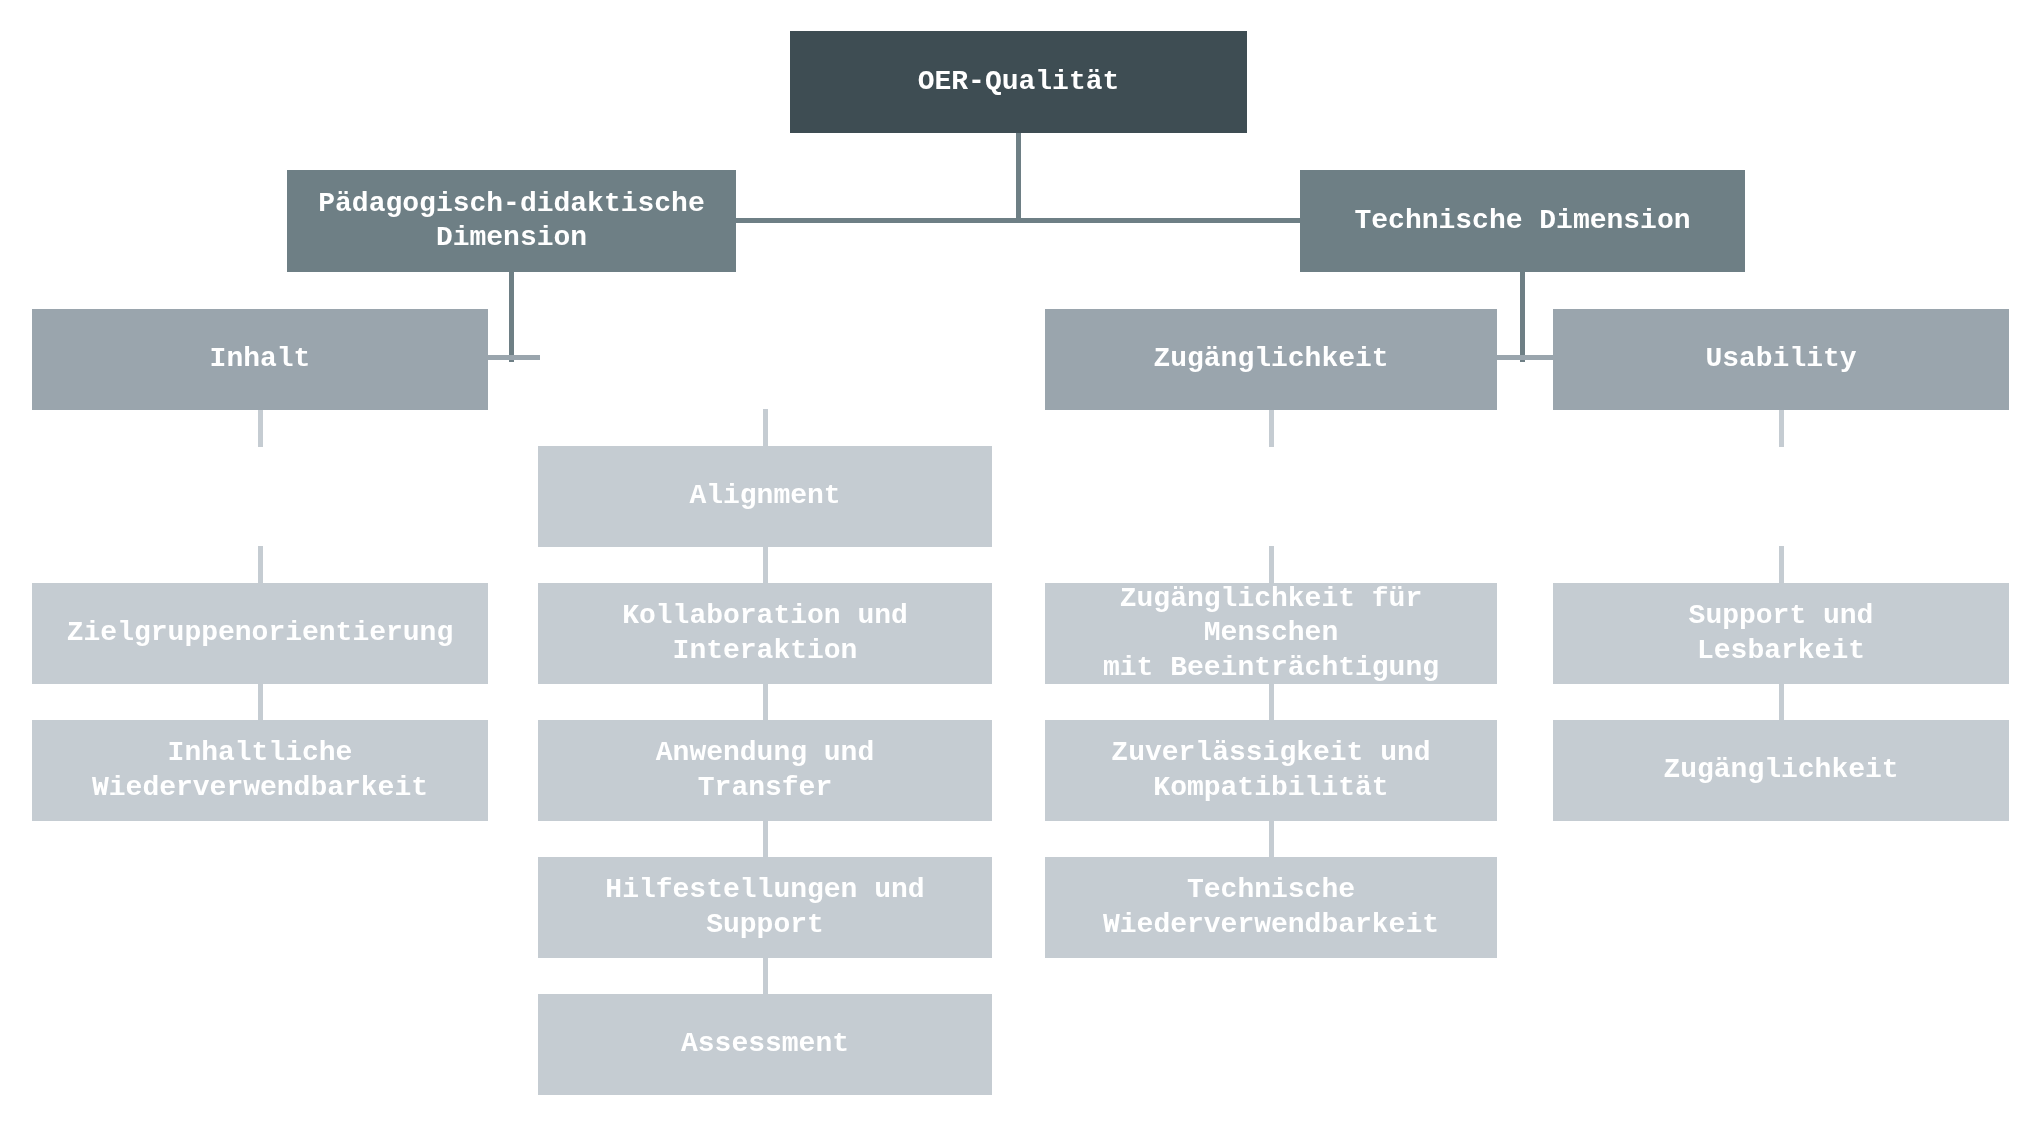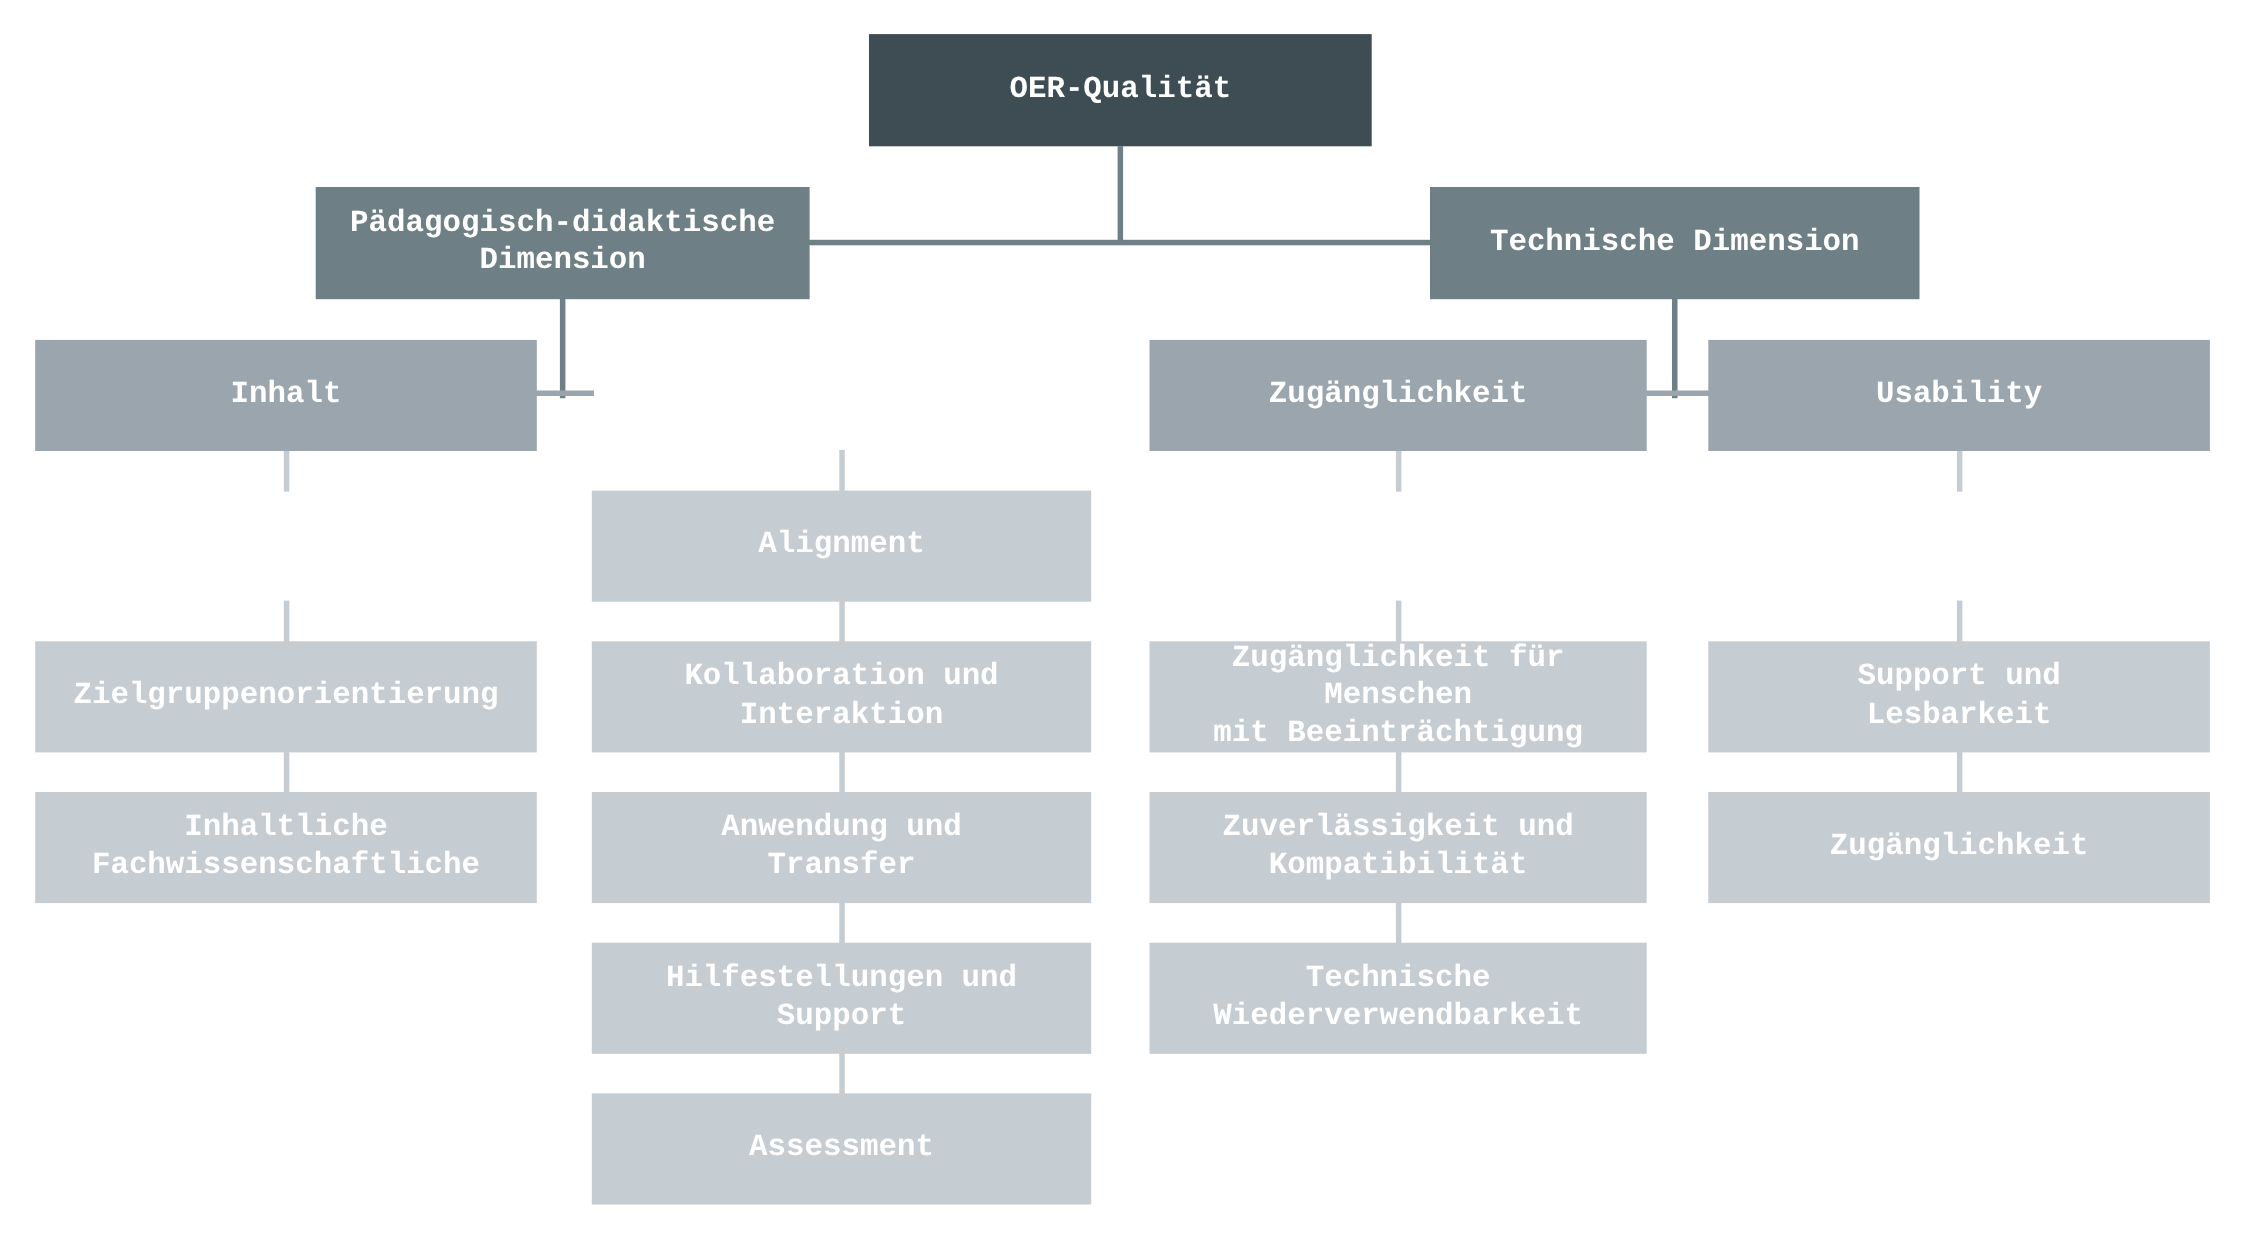--- a/index.html
+++ b/index.html
@@ -66,21 +66,21 @@
   <div class="box l2" style="left:287px;top:170px;width:449px;height:102px">Pädagogisch-didaktische
 Dimension</div>
   <div class="box l2" style="left:1300px;top:170px;width:445px;height:102px">Technische Dimension</div>
 
   <div class="box l3" style="left:32px;top:309px;width:456px;height:101px">Inhalt</div>
   <div class="box l3" style="left:1045px;top:309px;width:452px;height:101px">Zugänglichkeit</div>
   <div class="box l3" style="left:1553px;top:309px;width:456px;height:101px">Usability</div>
 
   <div class="box leaf" style="left:32px;top:583px;width:456px;height:101px">Zielgruppenorientierung</div>
   <div class="box leaf" style="left:32px;top:720px;width:456px;height:101px">Inhaltliche
-Fachwissenschaftliche</div>
+Wiederverwendbarkeit</div>
 
   <div class="box leaf" style="left:538px;top:446px;width:454px;height:101px">Alignment</div>
   <div class="box leaf" style="left:538px;top:583px;width:454px;height:101px">Kollaboration und
 Interaktion</div>
   <div class="box leaf" style="left:538px;top:720px;width:454px;height:101px">Anwendung und
 Transfer</div>
   <div class="box leaf" style="left:538px;top:857px;width:454px;height:101px">Hilfestellungen und
 Support</div>
   <div class="box leaf" style="left:538px;top:994px;width:454px;height:101px">Assessment</div>
 

